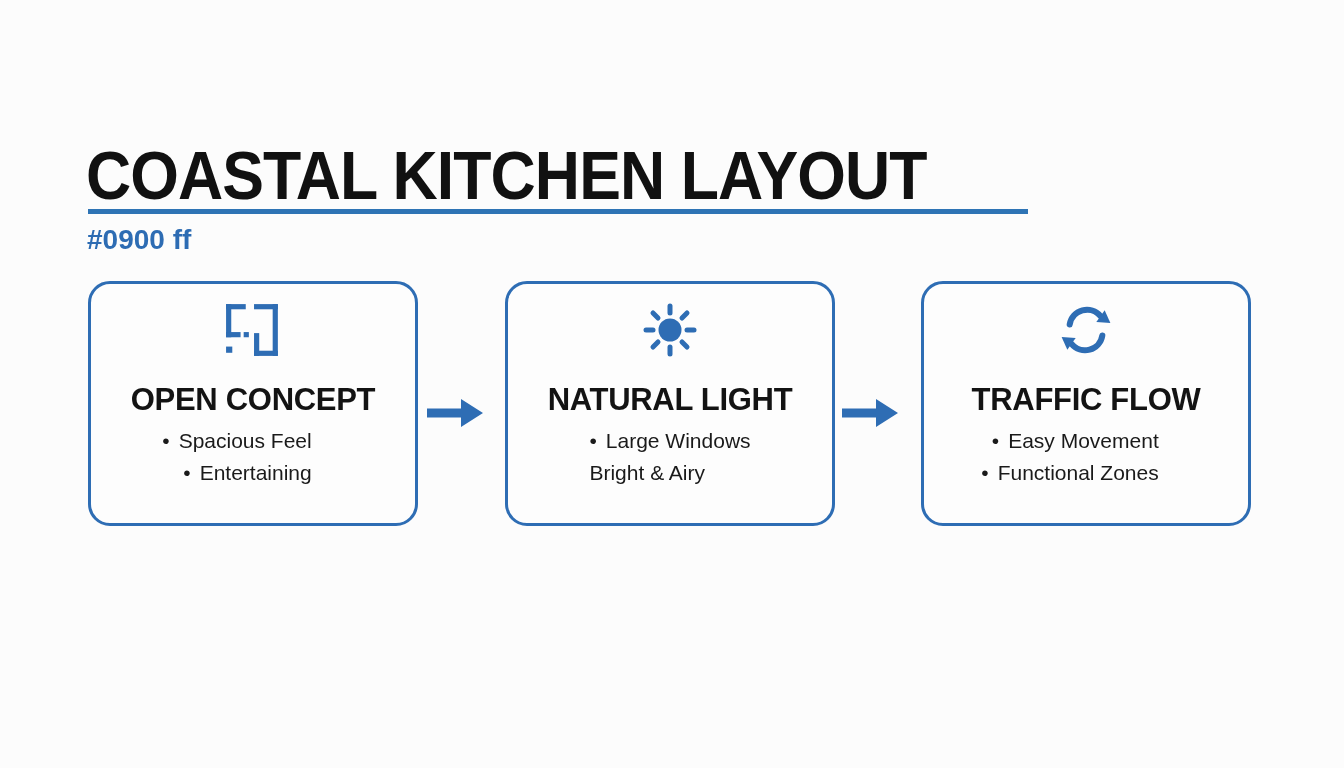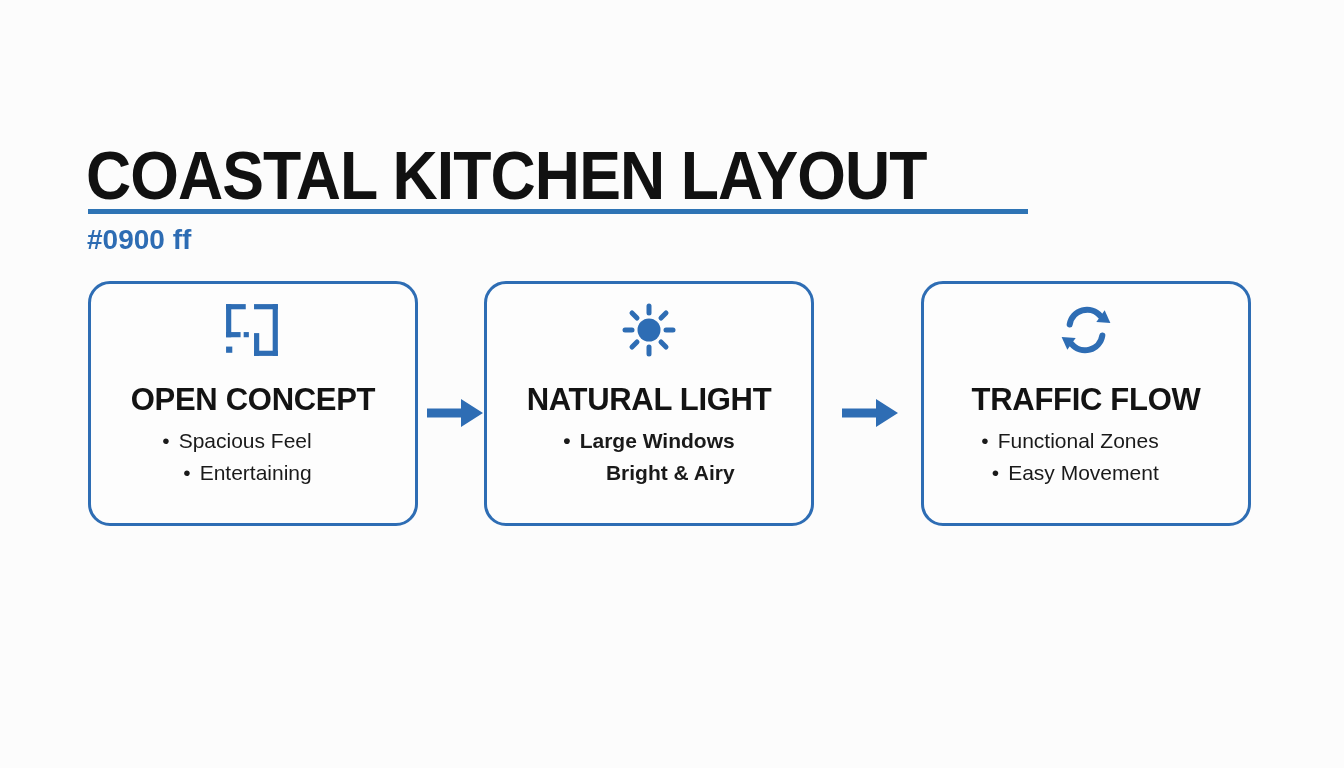--- a/index.html
+++ b/index.html
@@ -50,21 +50,21 @@
     width: 330px; height: 245px;
     box-sizing: border-box;
     border: 3px solid var(--accent);
     border-radius: 22px;
     background: #fdfdfd;
     display: flex;
     flex-direction: column;
     align-items: center;
   }
   .card-1 { left: 88px; }
-  .card-2 { left: 484px; }
+  .card-2 { left: 505px; }
   .card-3 { left: 921px; }
 
   .icon-box {
     margin-top: 14px;
     height: 64px;
     display: flex;
     align-items: center;
     justify-content: center;
     color: var(--accent);
   }
@@ -80,21 +80,21 @@
   .bullets {
     margin-top: 7px;
     font-size: 21px;
     line-height: 32px;
     color: #1a1a1a;
   }
   .bullets.left-block {
     text-align: right;
     transform: translateX(-16px);
   }
-  .bullets.center-block { text-align: right; font-weight: bold; }
+  .bullets.center-block { text-align: left; }
   .line .bullet { margin-right: 9px; }
   .line .bullet:empty { display: none; margin: 0; }
 
   .flow-arrow {
     position: absolute;
     top: 398px;
     width: 56px; height: 30px;
     color: var(--accent);
   }
   .flow-arrow-1 { left: 427px; }
@@ -180,19 +180,19 @@
         <path d="M10.5 19.5 A14.5 14.5 0 0 1 36 12.5"></path>
         <path d="M37.5 28.5 A14.5 14.5 0 0 1 12 35.5"></path>
       </g>
       <path d="M0,-6 L10,0 L0,6 Z" fill="currentColor" transform="translate(36,12.5) rotate(35)"></path>
       <path d="M0,-6 L10,0 L0,6 Z" fill="currentColor" transform="translate(12,35.5) rotate(215)"></path>
     </svg>
   </div>
   <div class="card-title">TRAFFIC FLOW</div>
   <div class="bullets left-block">
     <div class="line">
-      <span class="bullet">•</span><span>Functional Zones</span>
+      <span class="bullet">•</span><span>Easy Movement</span>
     </div>
     <div class="line">
-      <span class="bullet">•</span><span>Easy Movement</span>
+      <span class="bullet">•</span><span>Functional Zones</span>
     </div>
   </div>
 </div>
 
 </body></html>

